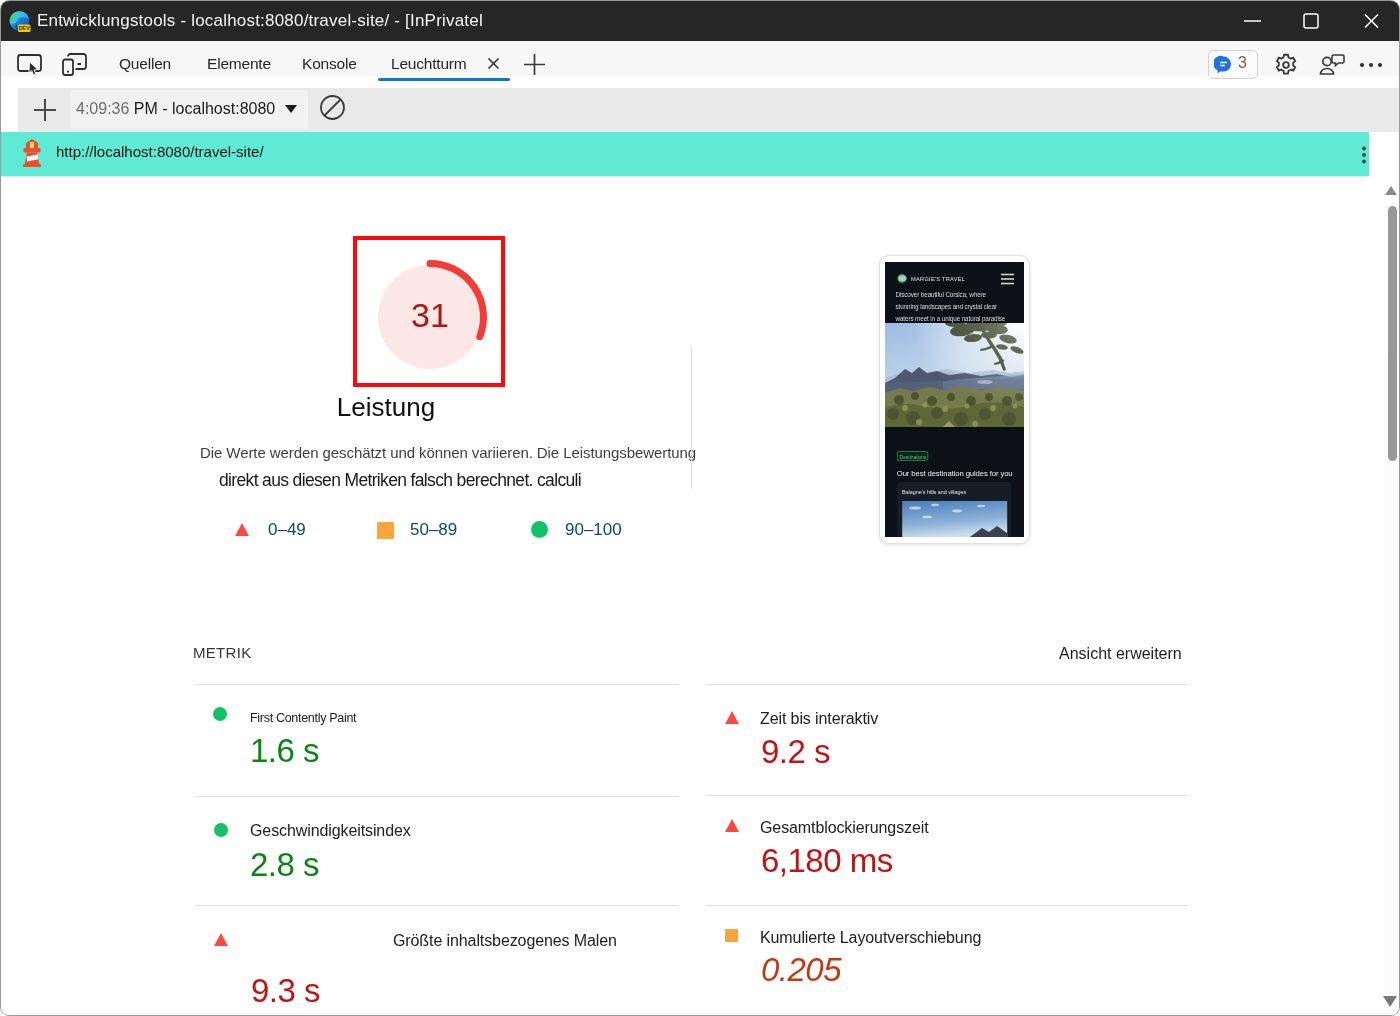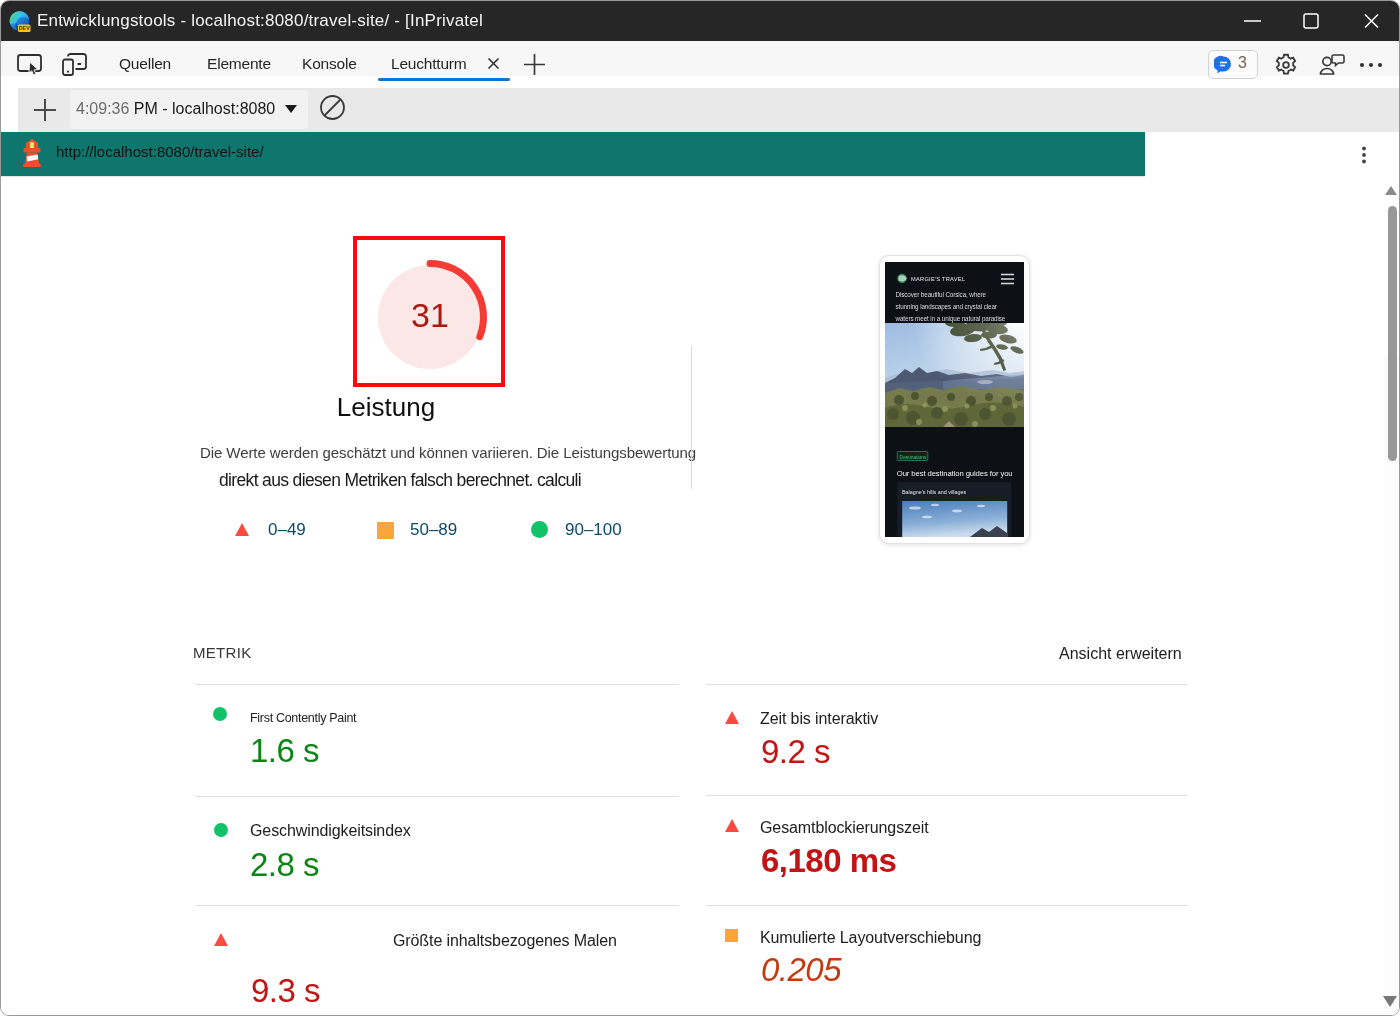--- a/index.html
+++ b/index.html
@@ -15,21 +15,21 @@
   #toolbar1 { position:absolute; left:0; top:40px; width:1400px; height:35px; background:#f7f7f7;text-align:center; }
   .tab { position:absolute; top:14px; font-size:15.5px; color:#252525; letter-spacing:-0.2px; }
   #underline { position:absolute; left:377px; top:37px; width:132px; height:3px; background:#0b78cf; border-radius:2px; }
 
   
   #toolbar2 { position:absolute; left:17px; top:87px; width:1400px; height:44px; background:#e9e9e9; }
   #pill { position:absolute; left:52px; top:2px; width:238px; height:39px; background:#f2f2f2; border-radius:4px; }
   #timetext { position:absolute; left:58px; top:12px; font-size:16px; color:#1a1a1a; }
 
   
-  #urlrow { position:absolute; left:0; top:131px; width:1144px; height:45px; background:#0f766e; border-bottom:1px solid #e4e4e4; }
+  #urlrow { position:absolute; left:0; top:131px; width:1368px; height:45px; background:#5eead4; border-bottom:1px solid #e4e4e4; }
   #urltext { position:absolute; left:55px; top:11px; font-size:15px; color:#111; }
 
   
   #content { position:absolute; left:0; top:177px; width:1400px; height:839px; background:#fff; }
 
   #redbox { position:absolute; left:352px; top:58px; width:152px; height:151px; border:4px solid #fa0a0a; }
   #gaugedisc { position:absolute; left:377px; top:87px; width:104px; height:104px; border-radius:50%; background:#fbe7e6; }
   #gaugenum { position:absolute; left:377px; top:118px; width:104px; text-align:center; font-size:34px; color:#aa1810; }
 
   #leistung { position:absolute; left:285px; top:214px; width:200px; text-align:center; font-size:26px; color:#101010; }
@@ -340,21 +340,21 @@
     <div class="icon-tri" style="left:213px;top:755px;"></div>
     <div class="mlabel" style="left:392px;top:754px;">Größte inhaltsbezogenes Malen</div>
     <div class="mval red" style="left:250px;top:774px;margin-top:20px;">9.3 s</div>
 
     <div class="icon-tri" style="left:724px;top:533px;"></div>
     <div class="mlabel" style="left:759px;top:532px;">Zeit bis interaktiv</div>
     <div class="mval red" style="left:760px;top:555px;">9.2 s</div>
 
     <div class="icon-tri" style="left:724px;top:641px;"></div>
     <div class="mlabel" style="left:759px;top:641px;">Gesamtblockierungszeit</div>
-    <div class="mval red" style="left:760px;top:664px;font-weight:bold;">6,180 ms</div>
+    <div class="mval red" style="left:760px;top:664px;">6,180 ms</div>
 
     <div class="icon-sq" style="left:724px;top:751px;"></div>
     <div class="mlabel" style="left:759px;top:751px;">Kumulierte Layoutverschiebung</div>
     <div class="mval orange" style="left:760px;top:773px;font-style:italic;">0.205</div>
 
     <div id="sbtrack"></div>
     <div class="abs" style="left:1384px;top:8px;width:0;height:0;border-left:6.5px solid transparent;border-right:6.5px solid transparent;border-bottom:9.5px solid #8a8a8a;"></div>
     <div id="sbthumb"></div>
     <div class="abs" style="left:1382px;top:818px;width:0;height:0;border-left:7px solid transparent;border-right:7px solid transparent;border-top:11px solid #787878;"></div>
   </div>

